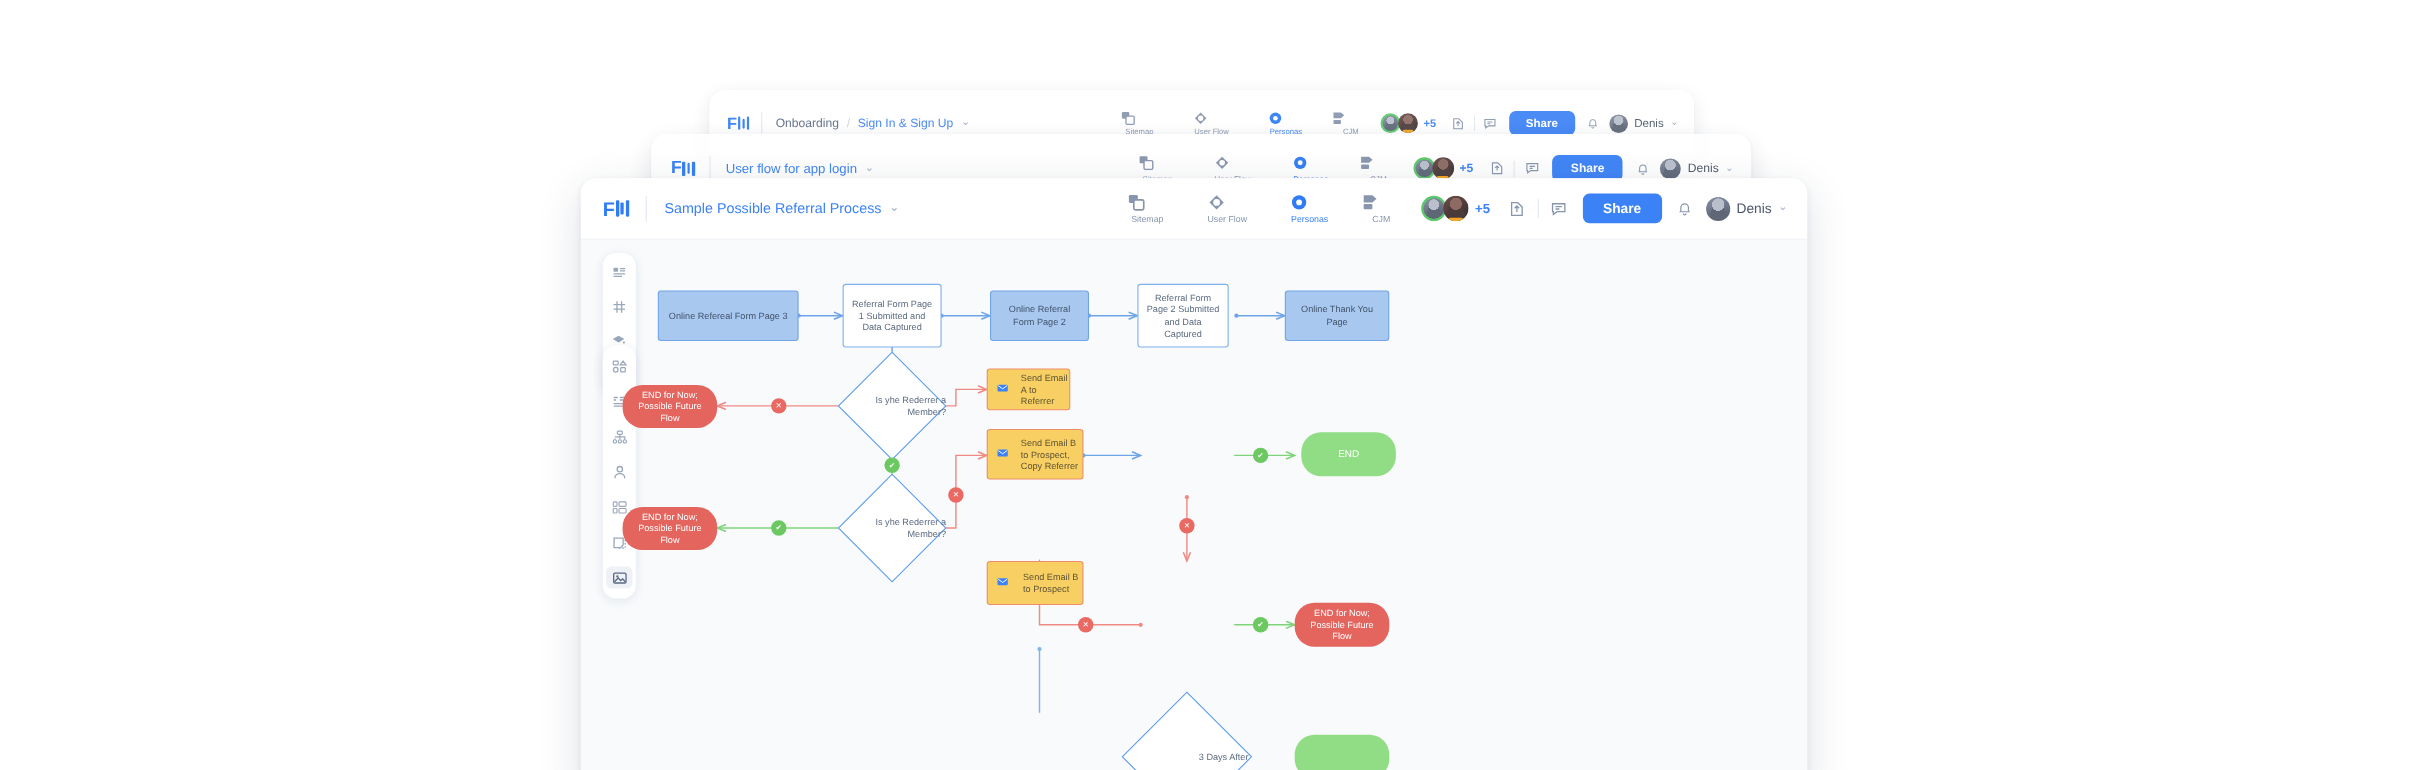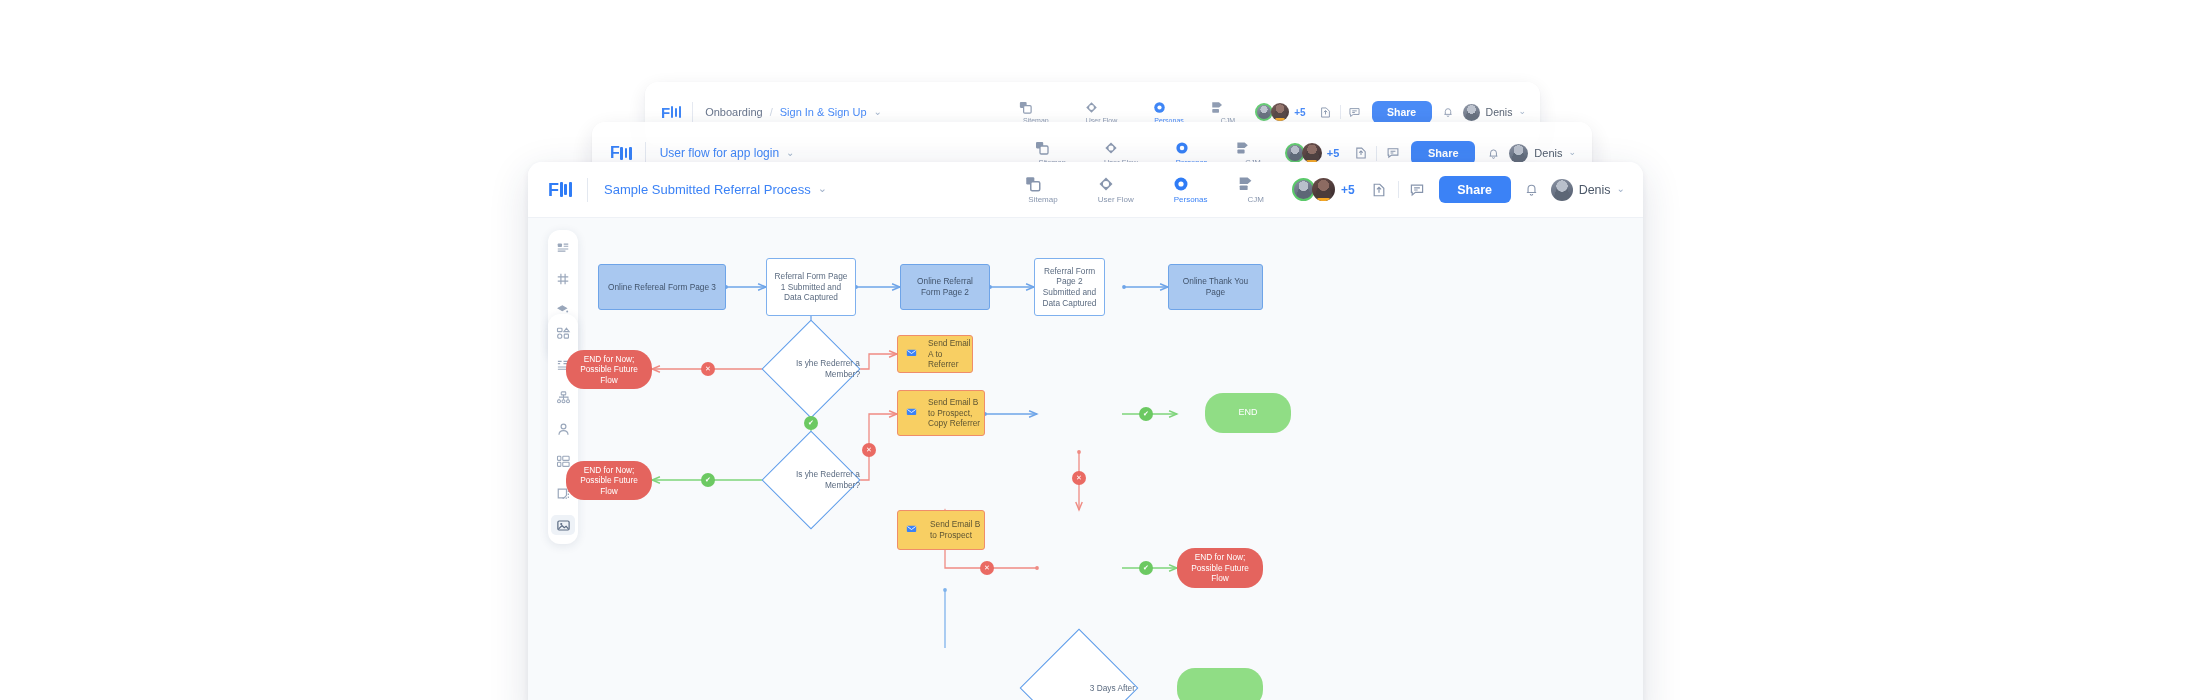--- a/index.html
+++ b/index.html
@@ -287,21 +287,21 @@
 
     <div class="hdr h-m">
       <div class="logo" style="margin-right:15px;">
         <span class="lf" style="font-size:18px;">F</span>
         <span class="bar" style="width:3.2px;height:15px;"></span>
         <span class="bar" style="width:3.2px;height:11px;"></span>
         <span class="bar" style="width:3.2px;height:15px;"></span>
       </div>
       <div class="vdiv" style="height:24px;margin-right:16px;"></div>
       <div class="crumb" style="font-size:13px;">
-        <span class="link">Sample Submitted Referral Process</span>
+        <span class="link">Sample Possible Referral Process</span>
         <span class="chev" style="font-size:11px;">⌄</span>
       </div>
       <div class="spacer"></div>
       <div class="tools" style="gap:20px;margin-right:28px;">
         <div class="tool">
           <svg width="18" height="18" viewBox="0 0 20 20">
               <rect x="2.5" y="2.5" width="9" height="8" rx="1.4" fill="#8795ad"></rect>
               <rect x="7.5" y="7.5" width="10" height="10" rx="1.6" fill="#fff" stroke="#8795ad" stroke-width="1.7"></rect>
             </svg>
           <span class="tl" style="font-size:8px;">Sitemap</span>
@@ -503,21 +503,21 @@
 
       <div class="node n-blue" style="left:70px;top:46px;width:128px;height:46px;font-size:8.3px;padding:0 8px;">
           <span>Online Refereal Form Page 3</span>
         </div>
       <div class="node n-white" style="left:238px;top:40px;width:90px;height:58px;font-size:8.3px;padding:0 6px;">
           <span>Referral Form Page 1 Submitted and Data Captured</span>
         </div>
       <div class="node n-blue" style="left:372px;top:46px;width:90px;height:46px;font-size:8.3px;padding:0 6px;">
           <span>Online Referral Form Page 2</span>
         </div>
-      <div class="node n-white" style="left:506px;top:40px;width:71px;height:58px;font-size:8.3px;padding:1px 6px;">
+      <div class="node n-white" style="left:506px;top:40px;width:83px;height:58px;font-size:8.3px;padding:1px 6px;">
           <span>Referral Form Page 2 Submitted and Data Captured</span>
         </div>
       <div class="node n-blue" style="left:640px;top:46px;width:95px;height:46px;font-size:8.3px;padding:0 6px;">
           <span>Online Thank You Page</span>
         </div>
 
       <div class="diamond" style="left:248px;top:116px;width:70px;height:70px;">
         <div class="dshape"></div>
         <div class="dtxt" style="font-size:8.3px;">Is yhe Rederrer a Member?</div>
       </div>
@@ -533,21 +533,21 @@
         <span>Send Email A to Referrer</span>
       </div>
       <div class="node n-yellow" style="left:369px;top:172px;width:88px;height:46px;font-size:8.3px;">
         <span class="mailico"><svg width="11" height="11" viewBox="0 0 20 20">
               <rect x="1.5" y="4.5" width="17" height="11.5" rx="1.8" fill="#3b82f6"></rect>
               <path d="M2.5 6 10 11.5 17.5 6" fill="none" stroke="#fff" stroke-width="1.6"></path>
             </svg></span>
         <span>Send Email B to Prospect, Copy Referrer</span>
       </div>
 
-      <div class="node n-green" style="left:677px;top:175px;width:86px;height:40px;font-size:9px;text-align:center;">
+      <div class="node n-green" style="left:655px;top:175px;width:86px;height:40px;font-size:9px;text-align:center;">
           <span>END</span>
         </div>
 
       <div class="diamond" style="left:248px;top:227px;width:70px;height:70px;">
         <div class="dshape"></div>
         <div class="dtxt" style="font-size:8.3px;">Is yhe Rederrer a Member?</div>
       </div>
       <div class="node n-red" style="left:38px;top:243px;width:86px;height:39px;font-size:8.3px;padding:0 7px;">
           <span>END for Now; Possible Future Flow</span>
         </div>

